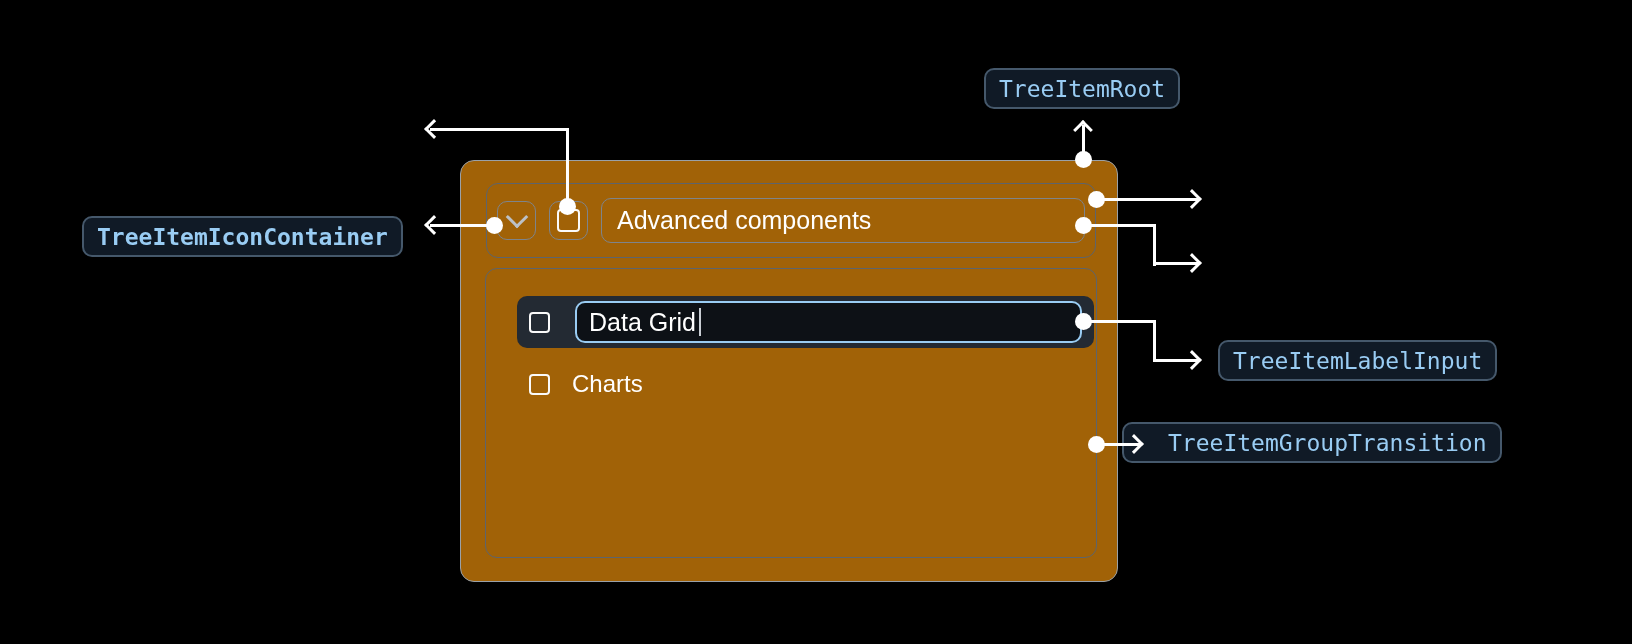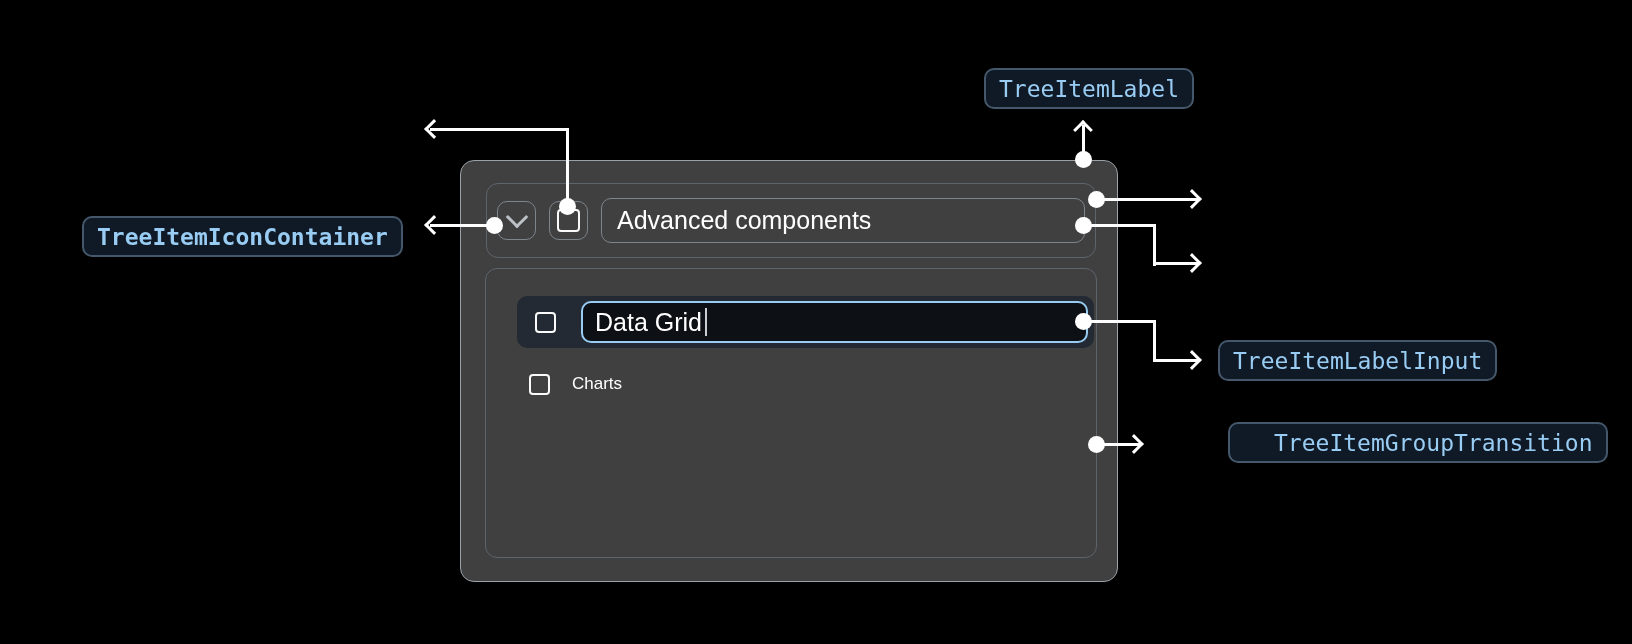--- a/index.html
+++ b/index.html
@@ -13,32 +13,32 @@
     padding:0 13px;background:#101A26;border:2px solid #45586B;border-radius:10px;
     color:#99CCF3;font-family:"DejaVu Sans Mono",monospace;font-size:23px;
     white-space:nowrap;box-sizing:border-box;
   }
   .chip-checkbox{left:155px;top:107px;}
   .chip-iconcontainer{left:82px;top:216px;font-weight:bold;}
   .chip-root{left:984px;top:68px;}
   .chip-content{left:1217px;top:177px;}
   .chip-label{left:1217px;top:243px;}
   .chip-labelinput{left:1218px;top:340px;}
-  .chip-grouptransition{left:1228px;top:422px;padding-left:44px;}
+  .chip-grouptransition{left:1122px;top:422px;padding-left:44px;}
   
   .line{position:absolute;background:#fff;}
   .dot{position:absolute;width:17px;height:17px;border-radius:50%;background:#fff;}
   .arrow{position:absolute;width:14px;height:14px;border-top:3.5px solid #fff;border-right:3.5px solid #fff;box-sizing:border-box;}
   .arrow.r{transform:rotate(45deg);}
   .arrow.l{transform:rotate(-135deg);}
   .arrow.u{transform:rotate(-45deg);}
   
   .root-box{
     position:absolute;left:460px;top:160px;width:658px;height:422px;
-    background:#404040;border:1.5px solid #9AA1A8;border-radius:14px;box-sizing:border-box;
+    background:#a16207;border:1.5px solid #9AA1A8;border-radius:14px;box-sizing:border-box;
   }
   .content-box{
     position:absolute;left:25px;top:22px;width:610px;height:75px;
     border:1.5px solid #5D646C;border-radius:12px;box-sizing:border-box;
     display:flex;align-items:center;padding:0 10px;gap:13px;
   }
   .icon-box,.cbx-box{
     width:39px;height:39px;flex:0 0 auto;border:1.5px solid #7E848B;border-radius:10px;
     display:flex;align-items:center;justify-content:center;box-sizing:border-box;background:transparent;
   }
@@ -55,22 +55,22 @@
   }
   .group-box{
     position:absolute;left:24px;top:107px;width:612px;height:290px;
     border:1.5px solid #5D646C;border-radius:12px;box-sizing:border-box;
     padding-top:27px;
   }
   .row{
     margin:0 2px 10px 31px;height:52px;border-radius:10px;
     display:flex;align-items:center;padding-left:12px;box-sizing:border-box;
   }
-  .row.selected{background:#232A33;justify-content:center;}
-  .row-label{color:#fff;font-size:17px;margin-left:22px;}
+  .row.selected{background:#232A33;}
+  .row-label{color:#fff;font-size:24px;margin-left:22px;}
   .edit-input{
     margin-left:25px;width:507px;height:42px;box-sizing:border-box;
     border:2px solid #99CCF3;border-radius:10px;background:#0D1116;
     display:flex;align-items:center;padding-left:12px;color:#fff;font-size:25px;
   }
   .caret{display:inline-block;width:2px;height:28px;background:#C9CED4;margin-left:3px;}
 </style>
 </head>
 <body>
 
@@ -102,21 +102,21 @@
         <span class="cb cb-sm"></span>
         <span class="row-label">Charts</span>
       </div>
     </div>
   </div>
 
   <div class="chip chip-iconcontainer">
     <span>TreeItemIconContainer</span>
   </div>
   <div class="chip chip-root">
-    <span>TreeItemLabel</span>
+    <span>TreeItemRoot</span>
   </div>
   <div class="chip chip-labelinput">
     <span>TreeItemLabelInput</span>
   </div>
   <div class="chip chip-grouptransition">
     <span>TreeItemGroupTransition</span>
   </div>
 
   <div class="line" style="left:430px;top:127.5px;width:139px;height:3px;"></div>
   <div class="line" style="left:565.5px;top:129px;width:3px;height:78px;"></div>

